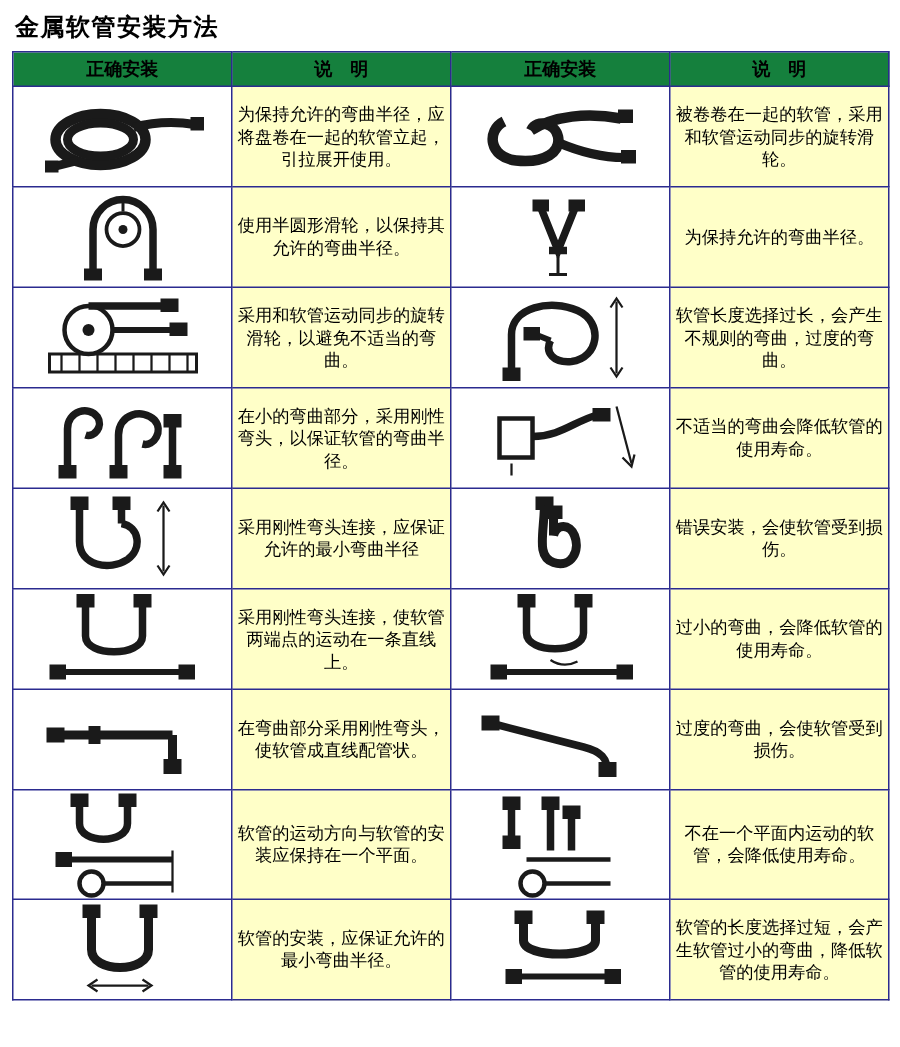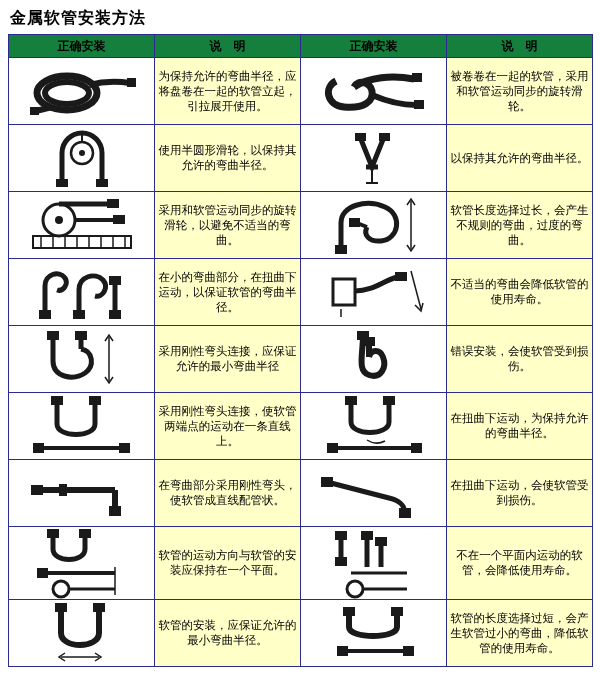--- a/index.html
+++ b/index.html
@@ -132,21 +132,21 @@
         <td class="imgcell">
           <svg class="svgwrap" width="120" height="62" viewBox="0 0 120 62">
             <path d="M46 10 L 58 40 L 70 10" class="ln" stroke-width="5"></path>
             <path d="M52 40 L 64 40" class="ln" stroke-width="5"></path>
             <rect x="41" y="6" width="11" height="8" fill="#1a1a1a"></rect>
             <rect x="65" y="6" width="11" height="8" fill="#1a1a1a"></rect>
             <path d="M58 44 L 58 56" class="ln" stroke-width="2"></path>
             <path d="M52 56 L 64 56" class="ln" stroke-width="2"></path>
           </svg>
         </td>
-        <td class="txtcell">以保持其允许的弯曲半径。</td>
+        <td class="txtcell">为保持允许的弯曲半径。</td>
       </tr>
 
       <tr>
         <td class="imgcell">
           <svg class="svgwrap" width="126" height="62" viewBox="0 0 126 62">
             <circle cx="40" cy="26" r="16" class="ln" stroke-width="3" fill="#fff"></circle>
             <circle cx="40" cy="26" r="4" fill="#1a1a1a"></circle>
             <path d="M40 10 L 90 10" class="ln" stroke-width="5"></path>
             <path d="M56 26 L 96 26" class="ln" stroke-width="4"></path>
             <rect x="88" y="5" width="12" height="9" fill="#1a1a1a"></rect>
@@ -175,21 +175,21 @@
           <svg class="svgwrap" width="126" height="64" viewBox="0 0 126 64">
             <path d="M26 56 L 26 26 C 26 14, 40 10, 46 18 C 50 24, 44 32, 38 30" class="ln" stroke-width="5"></path>
             <path d="M60 56 L 60 30 C 60 16, 76 12, 84 20 C 90 27, 84 38, 76 36" class="ln" stroke-width="5"></path>
             <path d="M96 56 L 96 24" class="ln" stroke-width="5"></path>
             <rect x="20" y="50" width="12" height="9" fill="#1a1a1a"></rect>
             <rect x="54" y="50" width="12" height="9" fill="#1a1a1a"></rect>
             <rect x="90" y="50" width="12" height="9" fill="#1a1a1a"></rect>
             <rect x="90" y="16" width="12" height="9" fill="#1a1a1a"></rect>
           </svg>
         </td>
-        <td class="txtcell">在小的弯曲部分，在扭曲下运动，以保证软管的弯曲半径。</td>
+        <td class="txtcell">在小的弯曲部分，采用刚性弯头，以保证软管的弯曲半径。</td>
         <td class="imgcell">
           <svg class="svgwrap" width="126" height="62" viewBox="0 0 126 62">
             <rect x="22" y="18" width="22" height="26" class="ln" stroke-width="3" fill="#fff"></rect>
             <path d="M44 30 C 62 30, 72 20, 86 16" class="ln" stroke-width="5"></path>
             <rect x="84" y="11" width="12" height="9" fill="#1a1a1a"></rect>
             <path d="M100 10 L 110 48" class="ln" stroke-width="1.5"></path>
             <path d="M104 44 L 110 50 L 112 42" class="ln" stroke-width="1.5"></path>
             <path d="M30 48 L 30 56" class="ln" stroke-width="1.5"></path>
           </svg>
         </td>
@@ -236,42 +236,42 @@
           <svg class="svgwrap" width="126" height="64" viewBox="0 0 126 64">
             <path d="M40 6 L 40 28 C 40 42, 78 42, 78 28 L 78 6" class="ln" stroke-width="5"></path>
             <rect x="34" y="2" width="12" height="9" fill="#1a1a1a"></rect>
             <rect x="72" y="2" width="12" height="9" fill="#1a1a1a"></rect>
             <path d="M20 54 L 104 54" class="ln" stroke-width="4"></path>
             <rect x="16" y="49" width="11" height="10" fill="#1a1a1a"></rect>
             <rect x="100" y="49" width="11" height="10" fill="#1a1a1a"></rect>
             <path d="M56 46 C 62 50, 68 50, 74 47" class="ln" stroke-width="1.5"></path>
           </svg>
         </td>
-        <td class="txtcell">在扭曲下运动，为保持允许的弯曲半径。</td>
+        <td class="txtcell">过小的弯曲，会降低软管的使用寿命。</td>
       </tr>
 
       <tr>
         <td class="imgcell">
           <svg class="svgwrap" width="126" height="58" viewBox="0 0 126 58">
             <path d="M18 26 L 96 26" class="ln" stroke-width="6"></path>
             <path d="M96 26 L 96 46" class="ln" stroke-width="6"></path>
             <rect x="12" y="21" width="12" height="10" fill="#1a1a1a"></rect>
             <rect x="90" y="42" width="12" height="10" fill="#1a1a1a"></rect>
             <rect x="40" y="20" width="8" height="12" fill="#1a1a1a"></rect>
           </svg>
         </td>
         <td class="txtcell">在弯曲部分采用刚性弯头，使软管成直线配管状。</td>
         <td class="imgcell">
           <svg class="svgwrap" width="126" height="58" viewBox="0 0 126 58">
             <path d="M16 18 L 78 34 C 90 37, 94 42, 94 50" class="ln" stroke-width="5"></path>
             <rect x="10" y="13" width="12" height="10" fill="#1a1a1a"></rect>
             <rect x="88" y="44" width="12" height="10" fill="#1a1a1a"></rect>
           </svg>
         </td>
-        <td class="txtcell">在扭曲下运动，会使软管受到损伤。</td>
+        <td class="txtcell">过度的弯曲，会使软管受到损伤。</td>
       </tr>
 
       <tr>
         <td class="imgcell">
           <svg class="svgwrap" width="126" height="72" viewBox="0 0 126 72">
             <path d="M34 6 L 34 22 C 34 36, 66 36, 66 22 L 66 6" class="ln" stroke-width="5"></path>
             <rect x="28" y="2" width="12" height="9" fill="#1a1a1a"></rect>
             <rect x="60" y="2" width="12" height="9" fill="#1a1a1a"></rect>
             <path d="M22 46 L 96 46" class="ln" stroke-width="4"></path>
             <rect x="18" y="41" width="11" height="10" fill="#1a1a1a"></rect>

